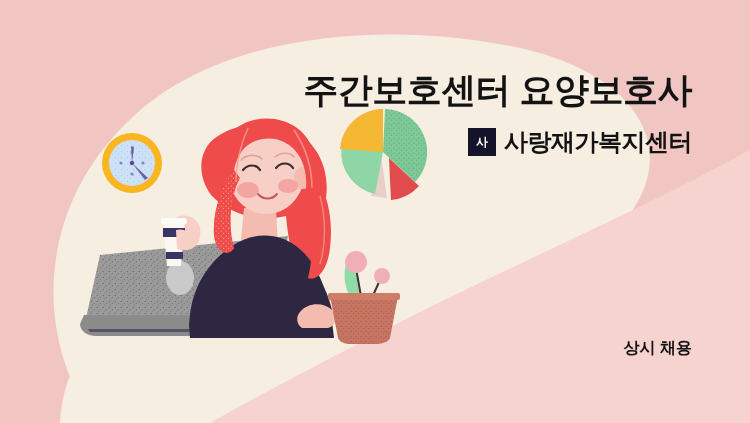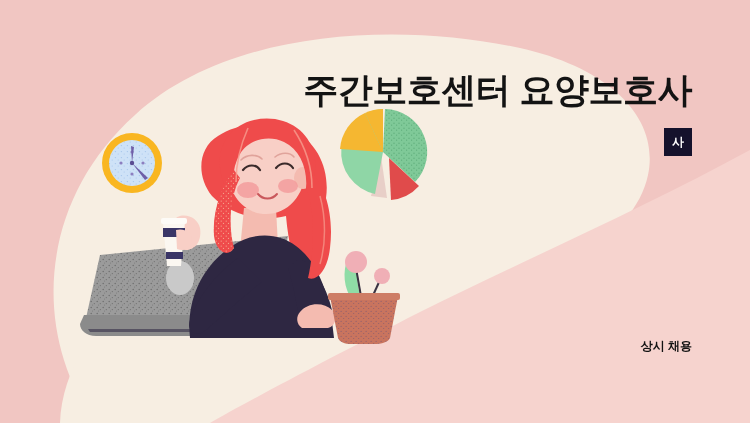--- a/index.html
+++ b/index.html
@@ -71,21 +71,21 @@
     font-weight: bold;
     color: #131313;
     letter-spacing: -0.5px;
     white-space: nowrap;
     line-height: 1;
   }
   #hiring-status {
     position: absolute;
     right: 58px;
     top: 338px;
-    font-size: 12px;
+    font-size: 16px;
     font-weight: bold;
     color: #131313;
     letter-spacing: 0px;
     white-space: nowrap;
   }
 </style>
 </head>
 <body>
 
 <div id="banner">
@@ -283,18 +283,19 @@
 
       <path d="M 0 340 L 750 340" stroke="none" fill="none"></path>
     </g>
   </svg>
 
   <div class="text-layer">
     <div id="headline">주간보호센터 요양보호사</div>
 
     <div id="org-row">
       <div id="org-badge">사</div>
+      <div id="org-name">사랑재가복지센터</div>
     </div>
 
     <div id="hiring-status">상시 채용</div>
   </div>
 
 </div>
 
 </body></html>

